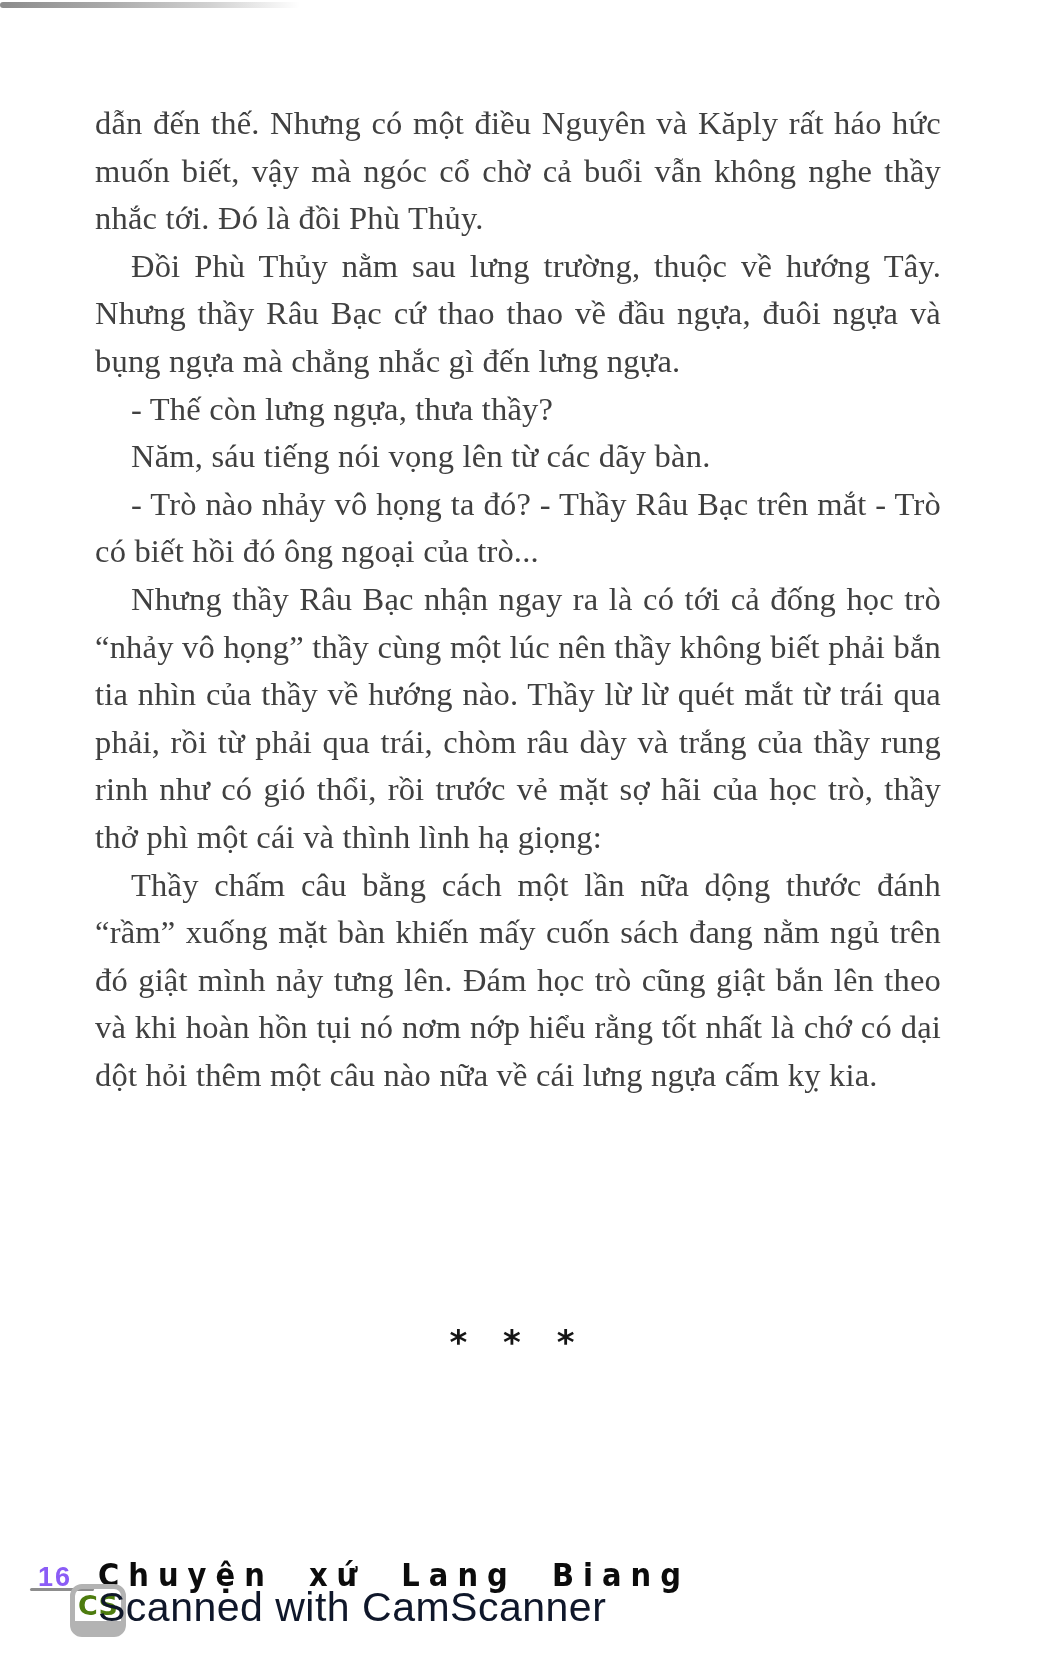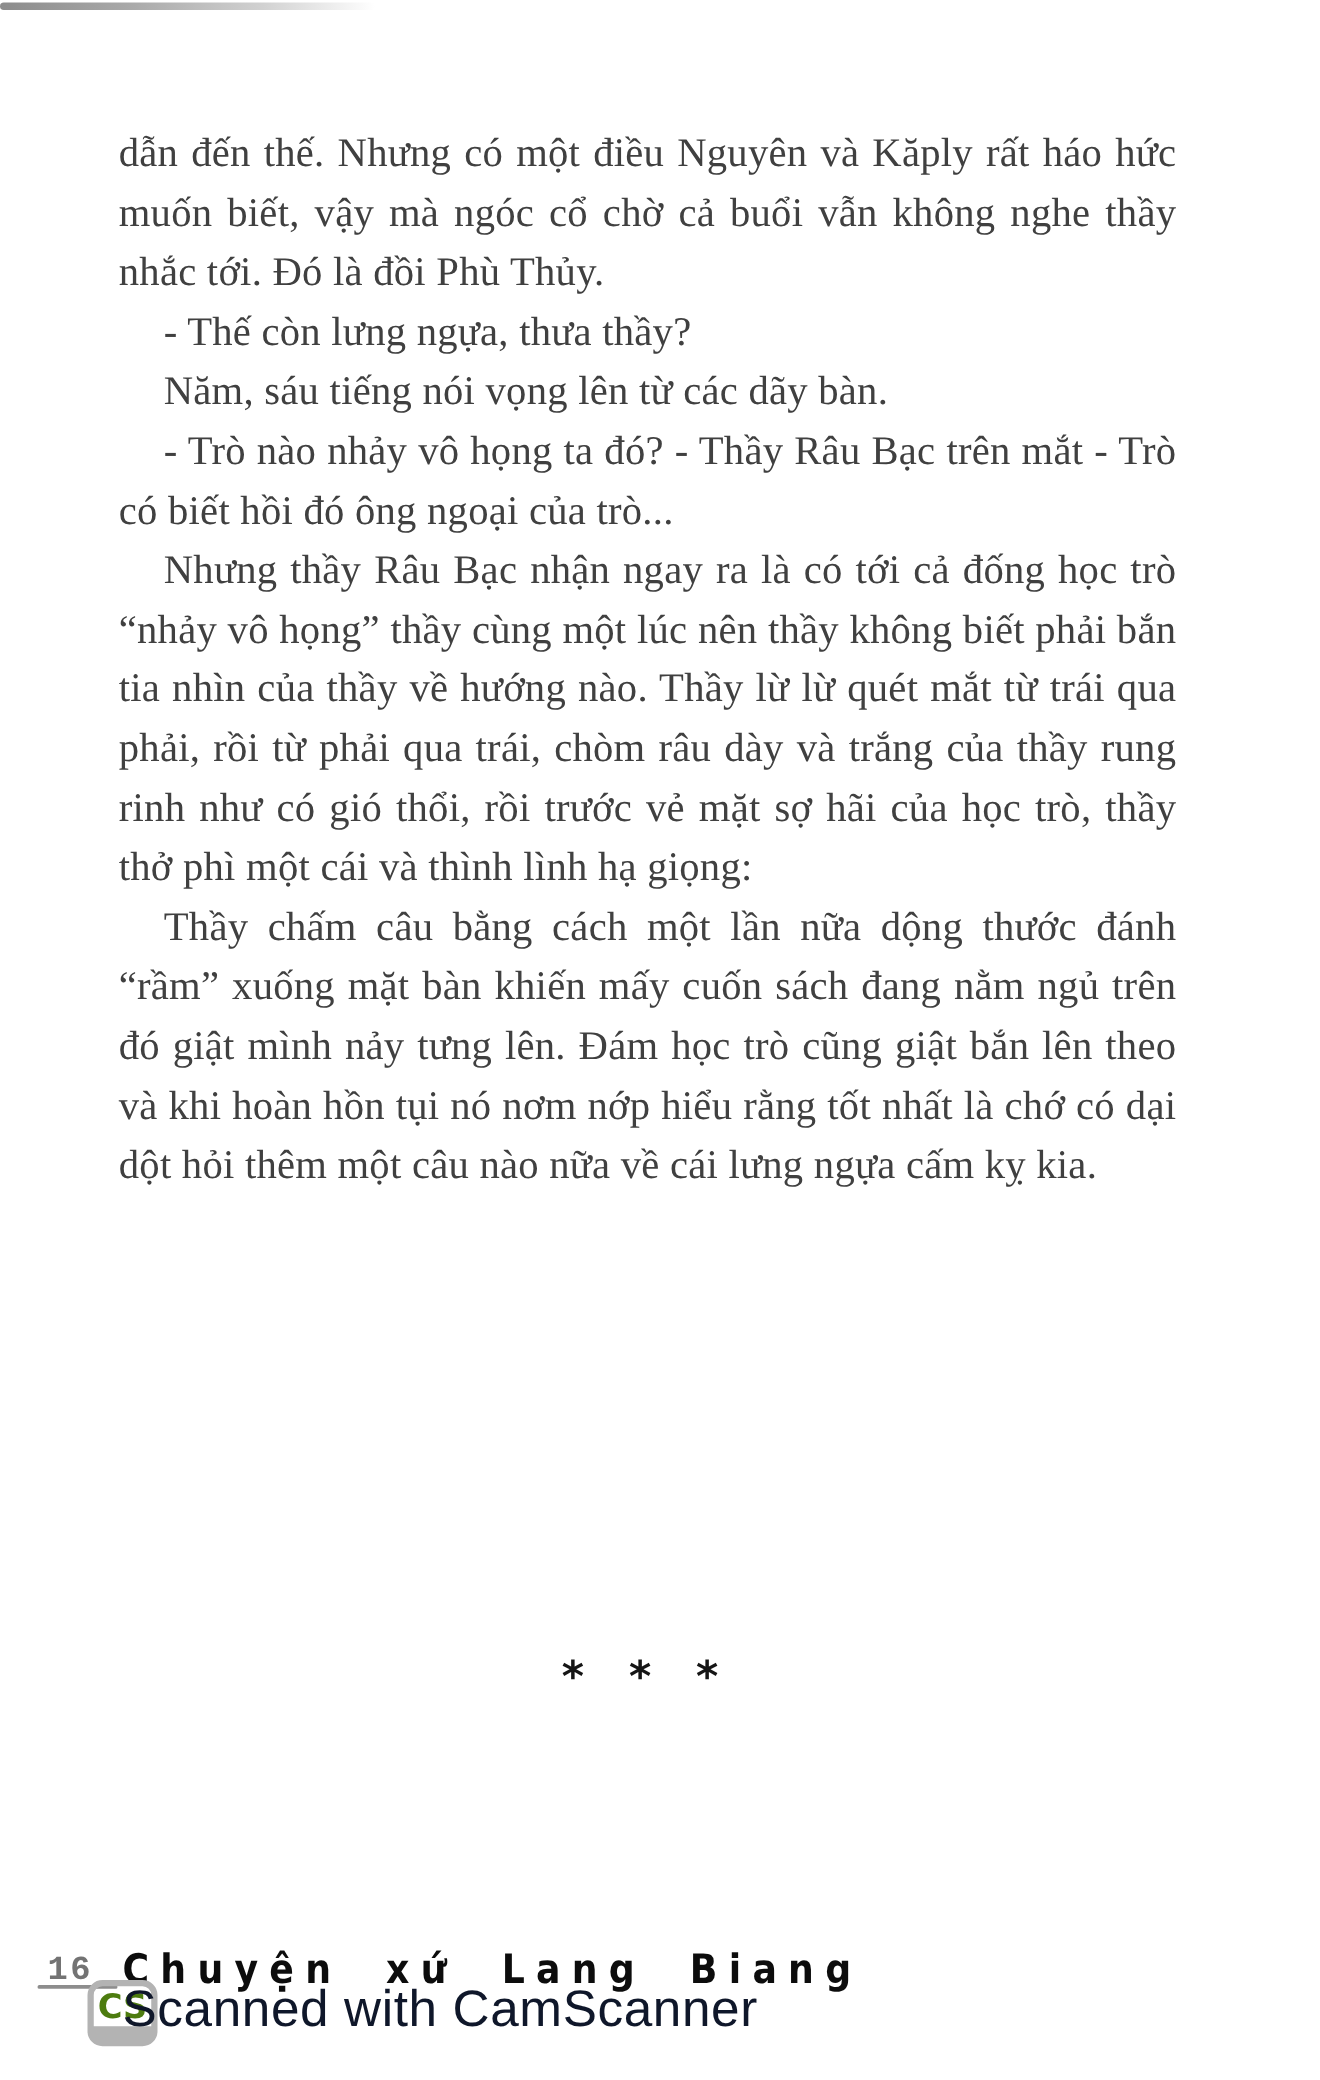--- a/index.html
+++ b/index.html
@@ -41,22 +41,22 @@
     letter-spacing:12px;
     color:#151515;
     font-family:"DejaVu Sans",sans-serif;
   }
   .footer{
     position:absolute;left:0;top:1556px;width:1056px;height:44px;
   }
   .page-number{
     position:absolute;left:38px;top:6px;
     font-size:27px;font-weight:bold;
-    font-family:Liberation Mono, monospace;
-    color:#737373;
+    font-family:Liberation Sans, sans-serif;
+    color:#8b5cf6;
     letter-spacing:2px;
   }
   .page-number-line{
     position:absolute;left:30px;top:32px;width:64px;height:3px;
     background:#8d8d8d;border-radius:2px;
   }
   .book-title{
     position:absolute;left:98px;top:0px;
     font-size:29px;font-weight:bold;
     font-family:"DejaVu Sans",sans-serif;
@@ -93,20 +93,21 @@
 </style>
 </head>
 <body>
 
 <div class="page">
 
   <div class="top-smudge"></div>
 
   <div class="body-text">
       <p class="">dẫn đến thế. Nhưng có một điều Nguyên và Kăply rất háo hức muốn biết, vậy mà ngóc cổ chờ cả buổi vẫn không nghe thầy nhắc tới. Đó là đồi Phù Thủy.</p>
+      <p class="indent">Đồi Phù Thủy nằm sau lưng trường, thuộc về hướng Tây. Nhưng thầy Râu Bạc cứ thao thao về đầu ngựa, đuôi ngựa và bụng ngựa mà chẳng nhắc gì đến lưng ngựa.</p>
       <p class="indent">- Thế còn lưng ngựa, thưa thầy?</p>
       <p class="indent">Năm, sáu tiếng nói vọng lên từ các dãy bàn.</p>
       <p class="indent">- Trò nào nhảy vô họng ta đó? - Thầy Râu Bạc trên mắt - Trò có biết hồi đó ông ngoại của trò...</p>
       <p class="indent">Nhưng thầy Râu Bạc nhận ngay ra là có tới cả đống học trò “nhảy vô họng” thầy cùng một lúc nên thầy không biết phải bắn tia nhìn của thầy về hướng nào. Thầy lừ lừ quét mắt từ trái qua phải, rồi từ phải qua trái, chòm râu dày và trắng của thầy rung rinh như có gió thổi, rồi trước vẻ mặt sợ hãi của học trò, thầy thở phì một cái và thình lình hạ giọng:</p>
       <p class="indent">Thầy chấm câu bằng cách một lần nữa dộng thước đánh “rầm” xuống mặt bàn khiến mấy cuốn sách đang nằm ngủ trên đó giật mình nảy tưng lên. Đám học trò cũng giật bắn lên theo và khi hoàn hồn tụi nó nơm nớp hiểu rằng tốt nhất là chớ có dại dột hỏi thêm một câu nào nữa về cái lưng ngựa cấm kỵ kia.</p>
     </div>
 
   <div class="separator">* * *</div>
 
   <div class="footer">

